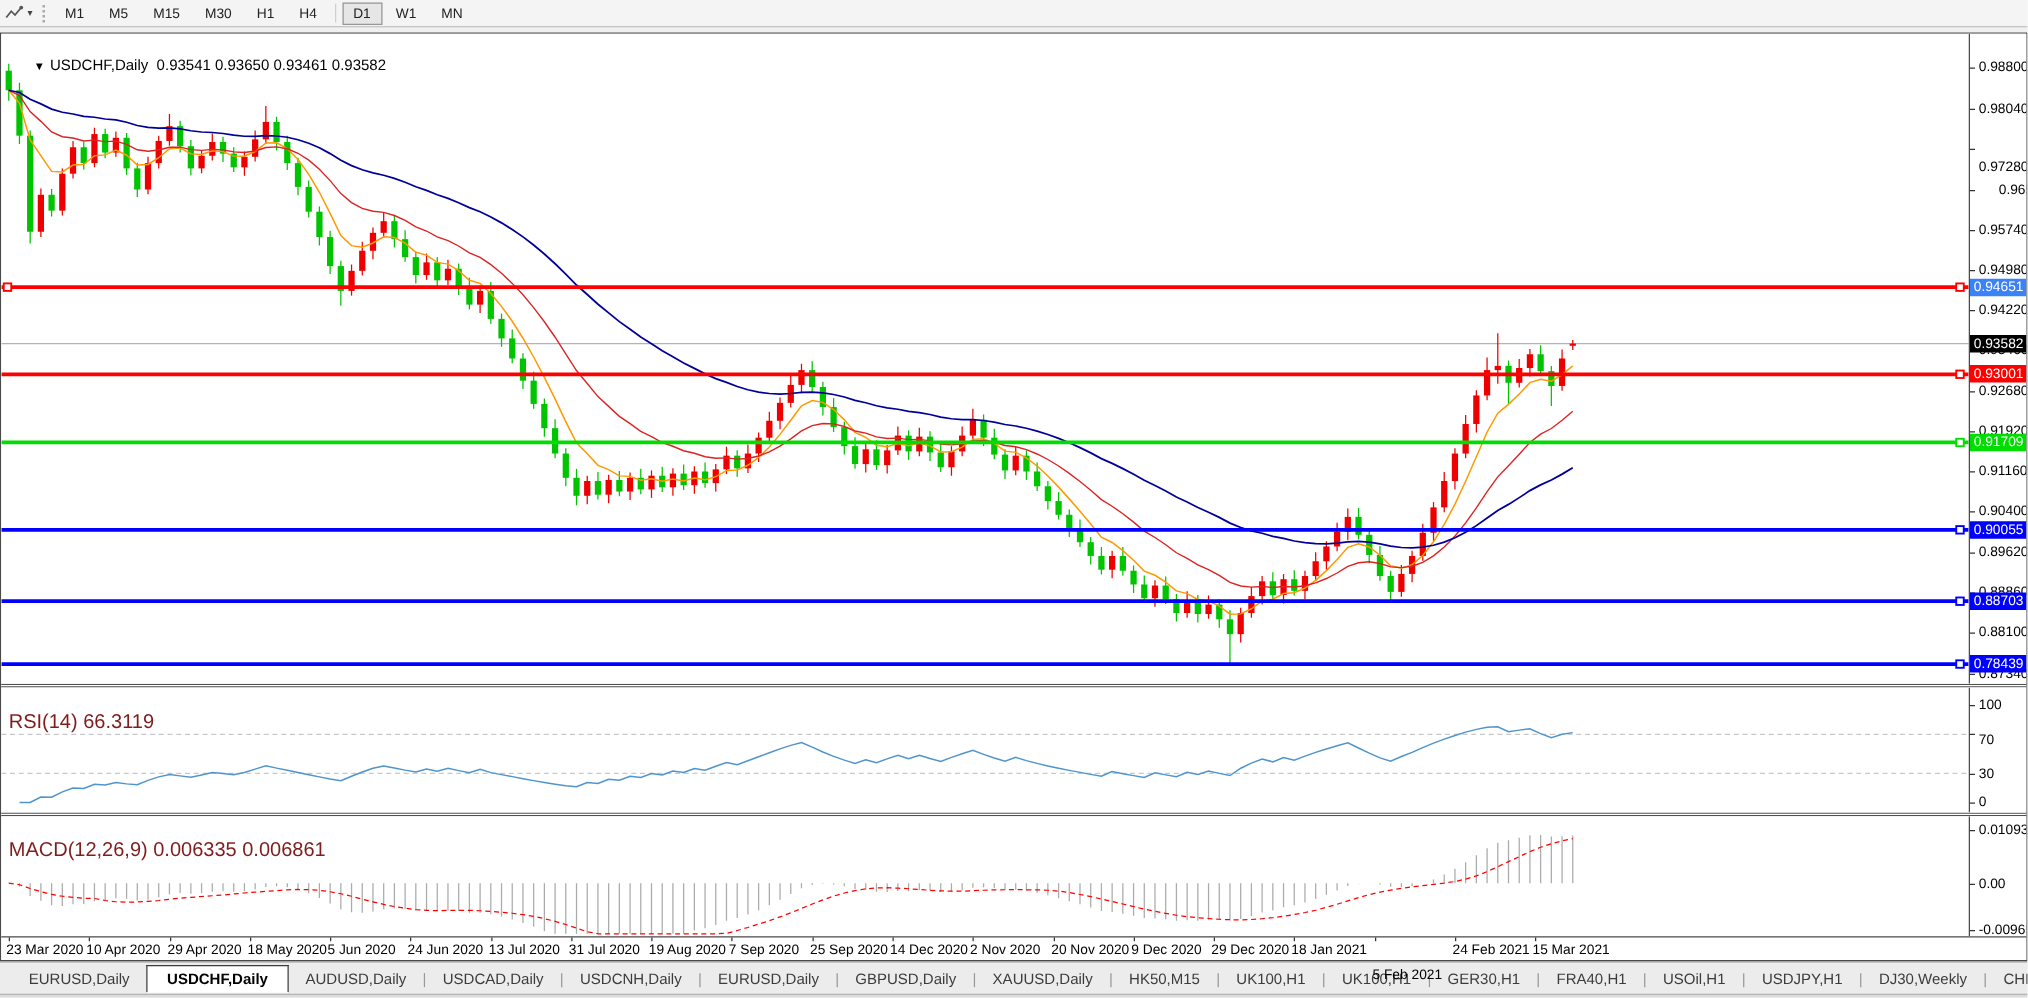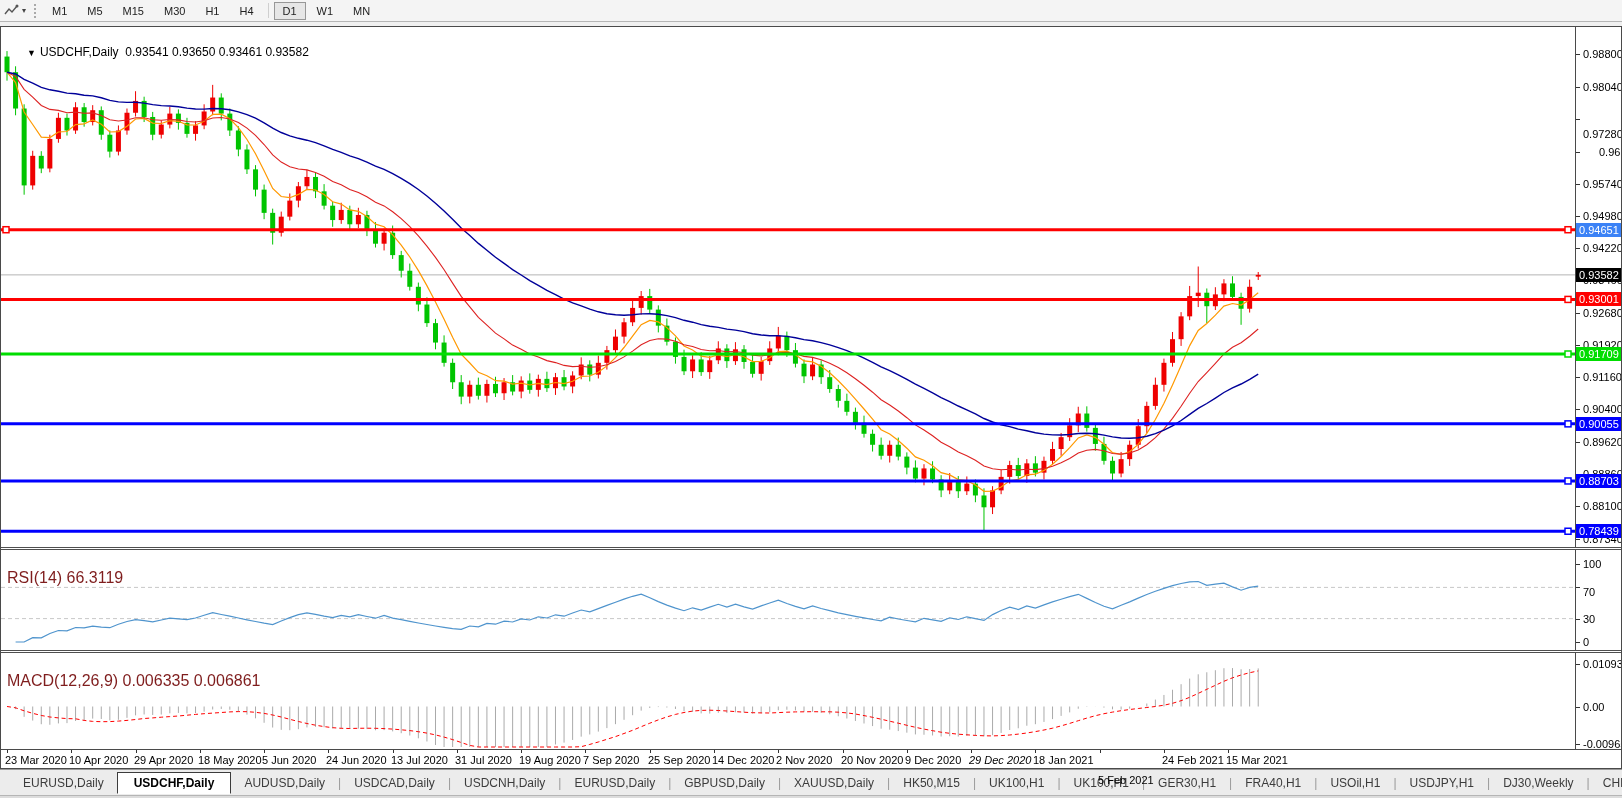--- a/index.html
+++ b/index.html
@@ -646,21 +646,21 @@
       <div class="t-lbl" style="left: 647px;">25 Sep 2020</div>
       <div class="t-tick" style="left: 713px;"></div>
       <div class="t-lbl" style="left: 711px;">14 Dec 2020</div>
       <div class="t-tick" style="left: 777px;"></div>
       <div class="t-lbl" style="left: 775px;">2 Nov 2020</div>
       <div class="t-tick" style="left: 842px;"></div>
       <div class="t-lbl" style="left: 840px;">20 Nov 2020</div>
       <div class="t-tick" style="left: 906px;"></div>
       <div class="t-lbl" style="left: 904px;">9 Dec 2020</div>
       <div class="t-tick" style="left: 970px;"></div>
-      <div class="t-lbl" style="left: 968px; font-style: italic;">29 Dec 2020</div>
+      <div class="t-lbl" style="left: 968px;">29 Dec 2020</div>
       <div class="t-tick" style="left: 1034px;"></div>
       <div class="t-lbl" style="left: 1032px;">18 Jan 2021</div>
       <div class="t-tick" style="left: 1099px;"></div>
       <div class="t-lbl" style="left: 1097px; margin-top: 20px;">5 Feb 2021</div>
       <div class="t-tick" style="left: 1163px;"></div>
       <div class="t-lbl" style="left: 1161px;">24 Feb 2021</div>
       <div class="t-tick" style="left: 1227px;"></div>
       <div class="t-lbl" style="left: 1225px;">15 Mar 2021</div>
     </div>
 </div>

